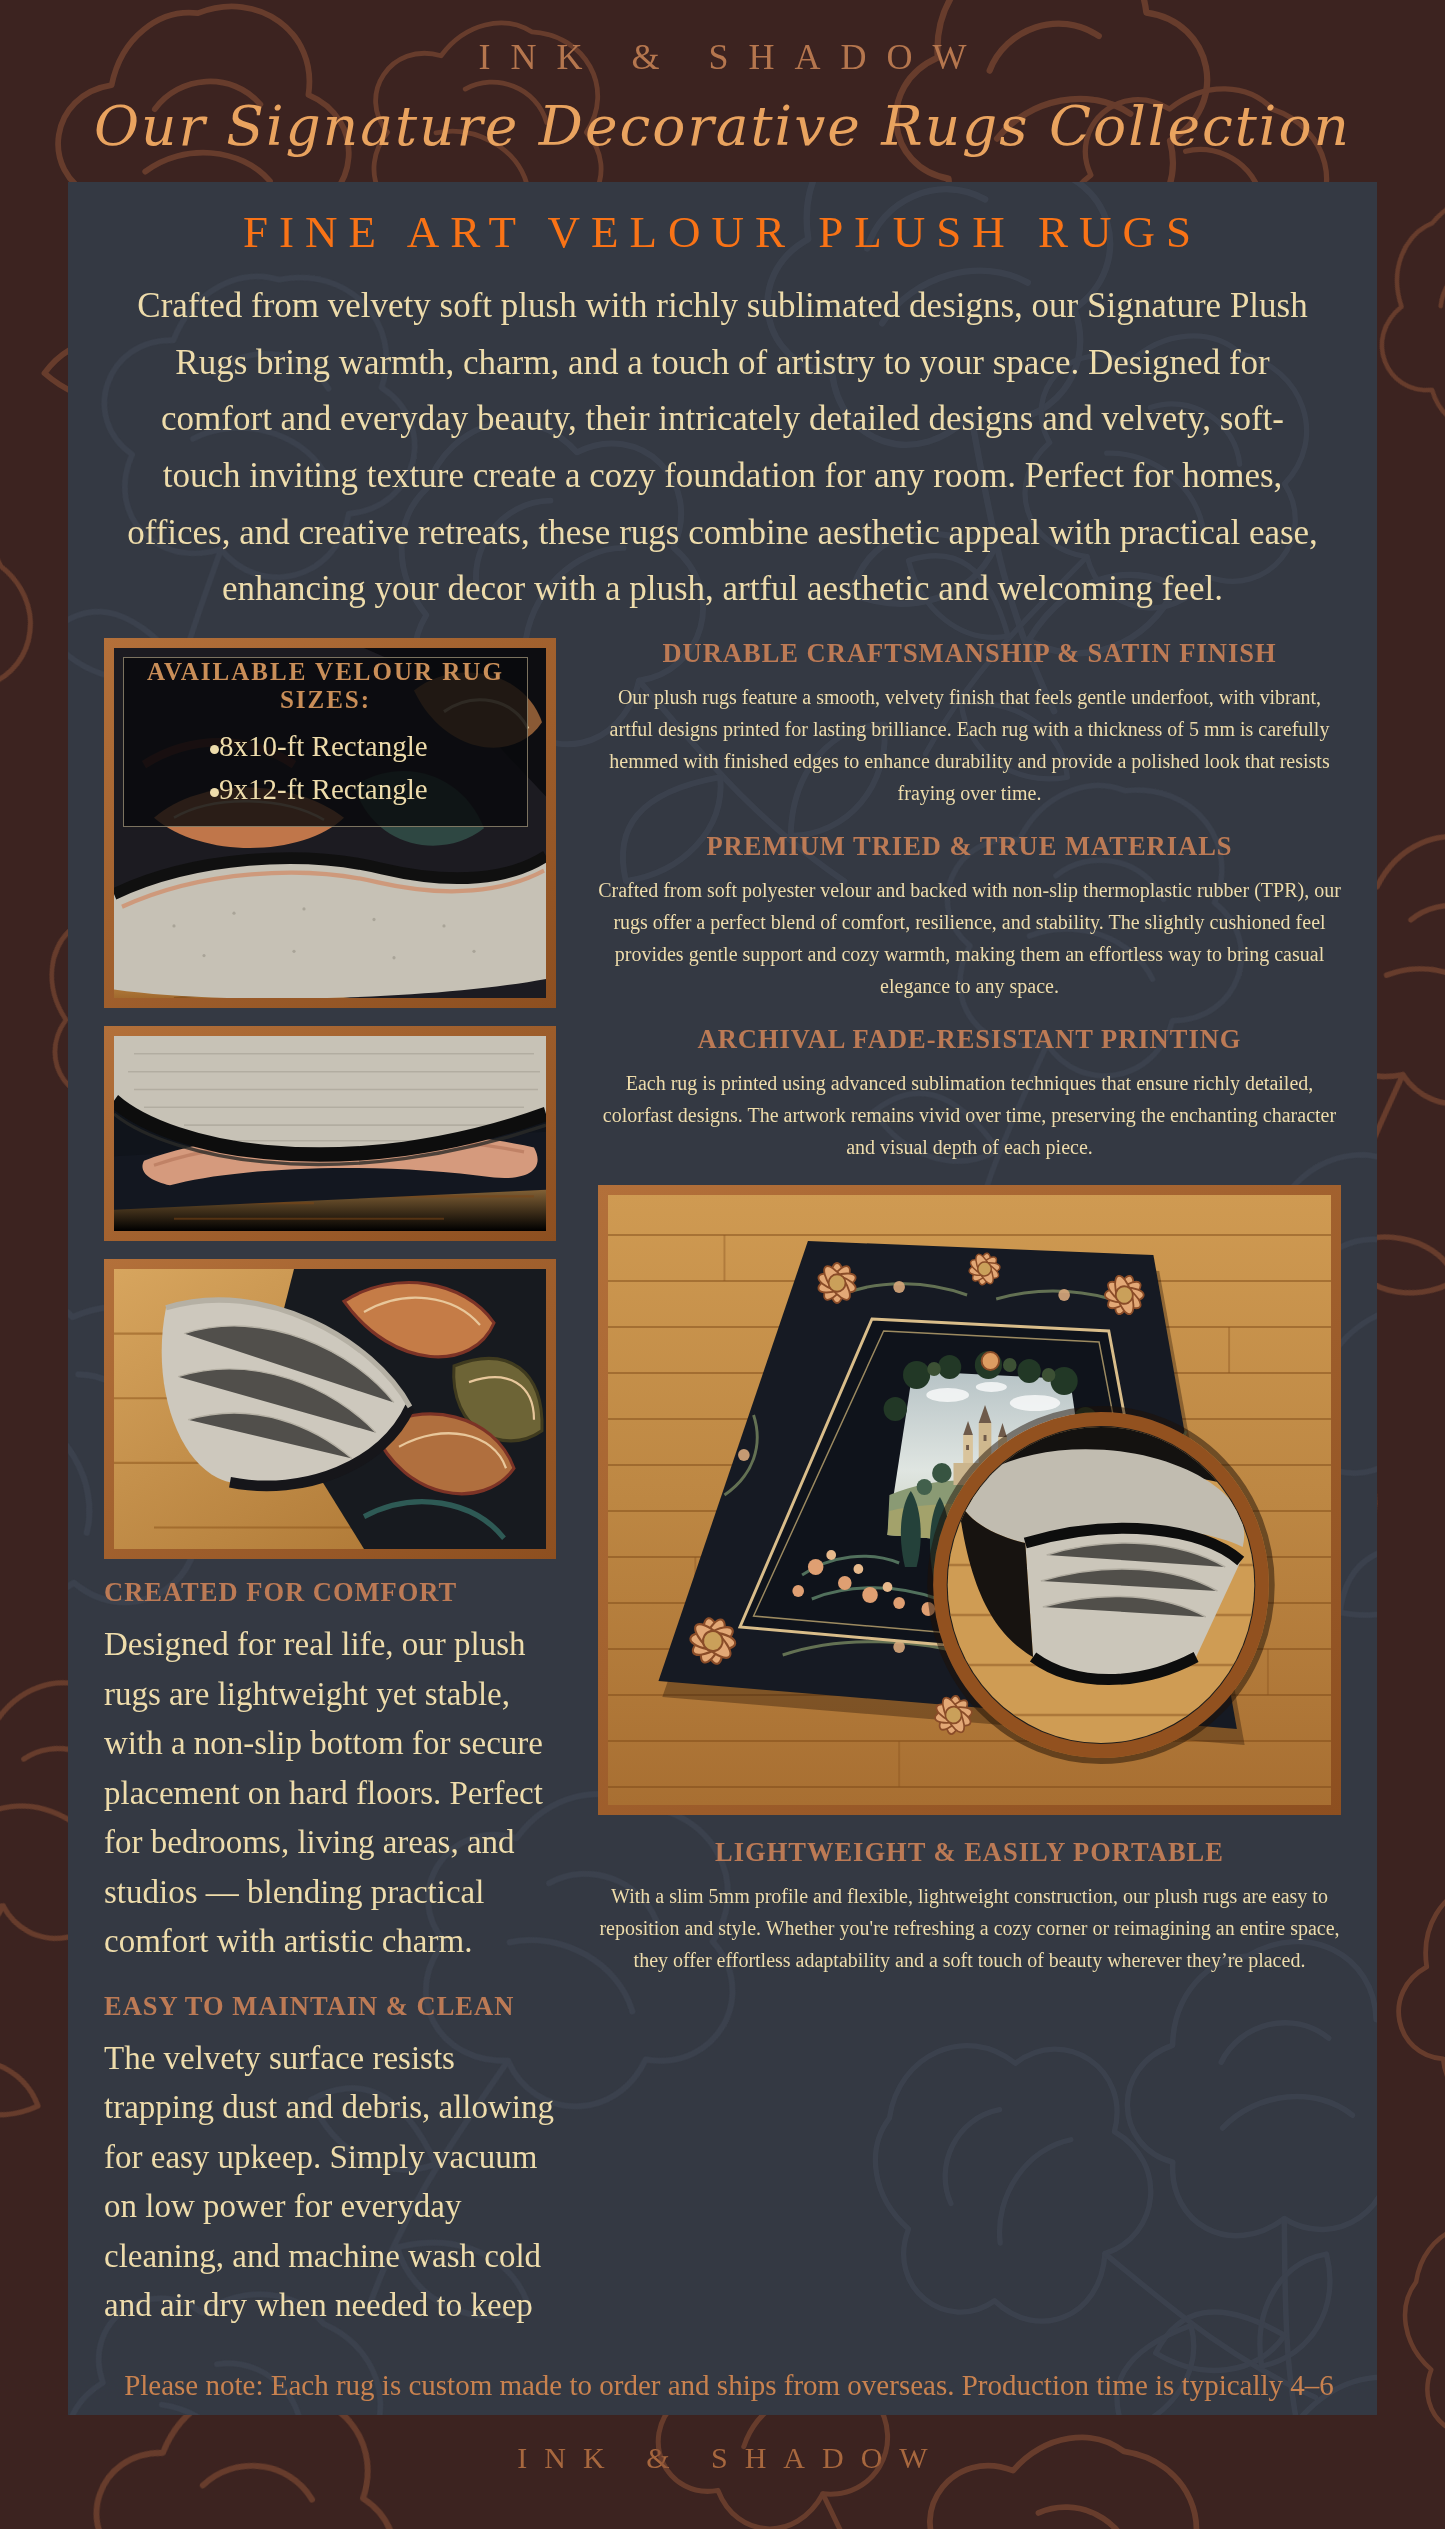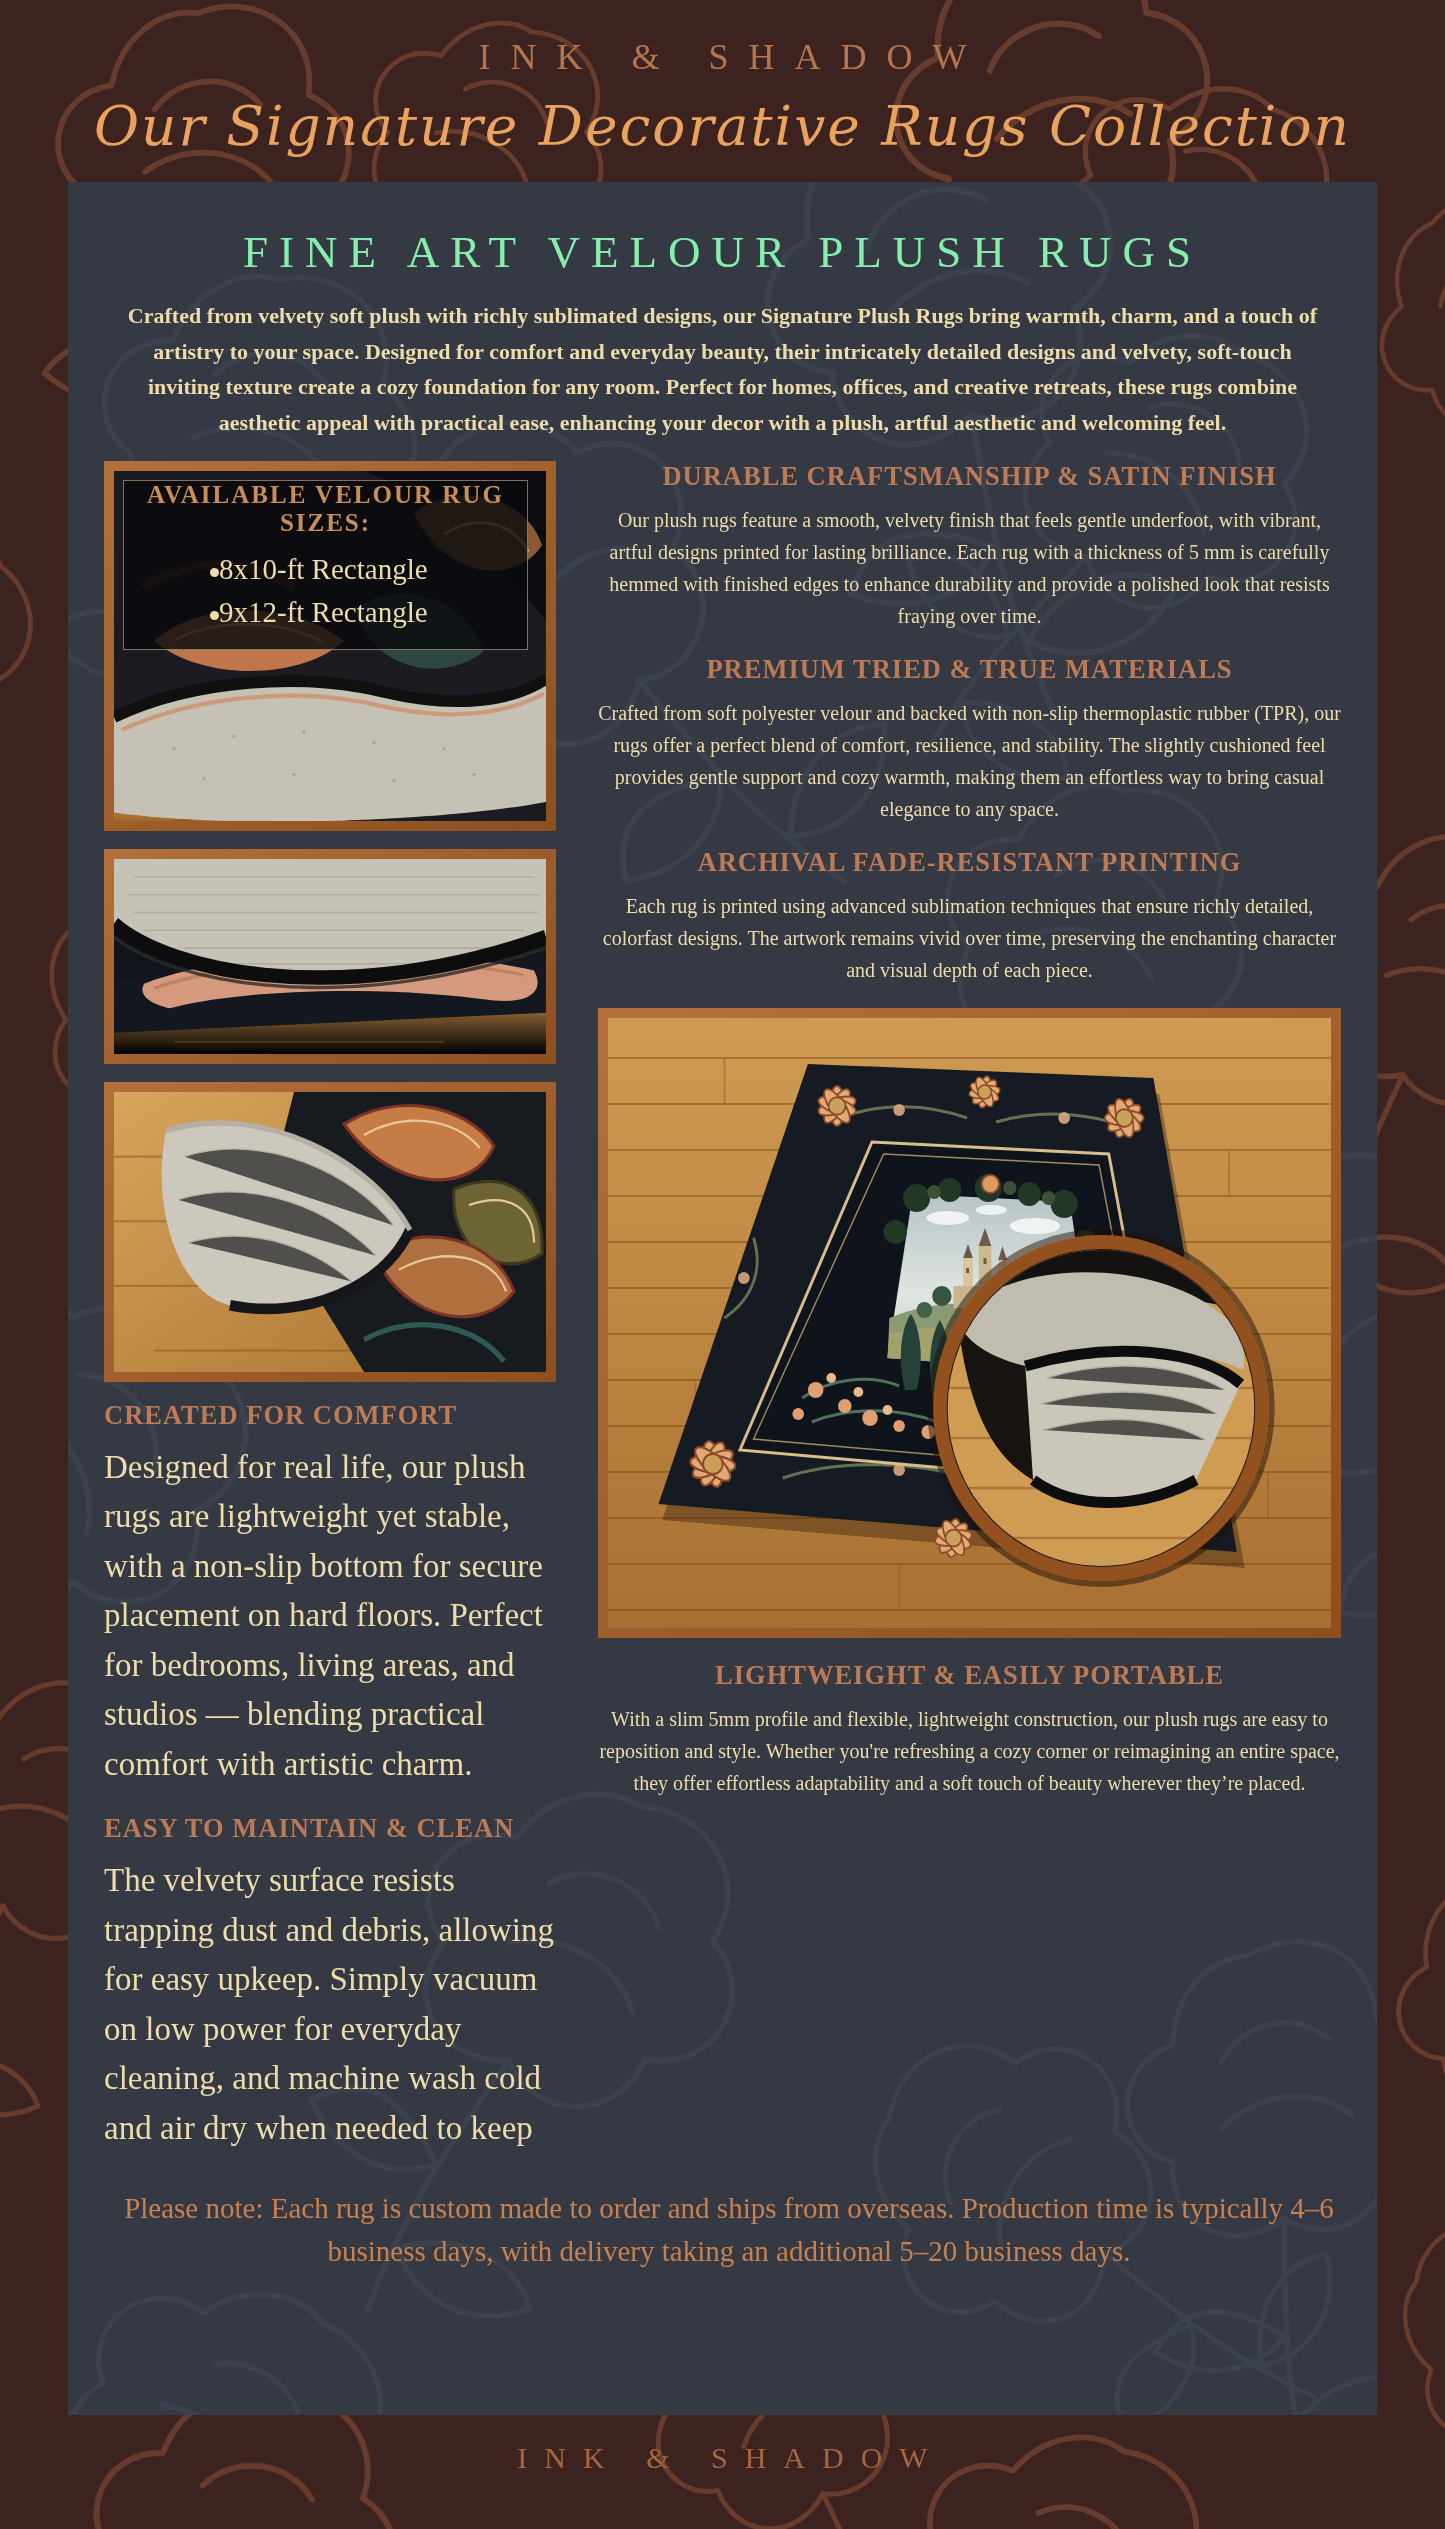--- a/index.html
+++ b/index.html
@@ -16,23 +16,23 @@
   .script-title { margin-top: 16px; font-family: "DejaVu Serif", serif; font-style: italic;
     font-size: 55px; color: #e9a35f; letter-spacing: 2px; }
 
   
   .panel { position: relative; margin: 24px 68px 0; height: 2233px; overflow: hidden;
     background: #343943; padding: 24px 36px 20px; }
   .panel-svg { position:absolute; inset:0; width:100%; height:100%; pointer-events:none; }
   .panel-inner { position: relative; }
 
   .page-title { text-align: center; font-weight: normal; font-size: 45px;
-    letter-spacing: 11px; color: #86efac; margin-top: 20px; }
+    letter-spacing: 11px; color: #f97316; }
   .intro { width: 1200px; margin: 20px auto 20px; text-align: center;
-    font-size: 22px; line-height: 1.62; color: #eedcab; font-weight: bold; }
+    font-size: 35px; line-height: 1.62; color: #eedcab; }
 
   .columns { display: flex; gap: 42px; height: 1700px; overflow: hidden; }
   .col-left  { width: 452px; flex: none; }
   .col-right { flex: 1; min-width: 0; text-align: center; }
 
   
   .photo-frame { background: linear-gradient(145deg, #b3703a, #8d4f20); padding: 10px;
     margin-bottom: 18px; }
   .photo { position: relative; overflow: hidden; background: #14131a; }
   .photo > svg { display:block; width: 100%; height: 100%; }

